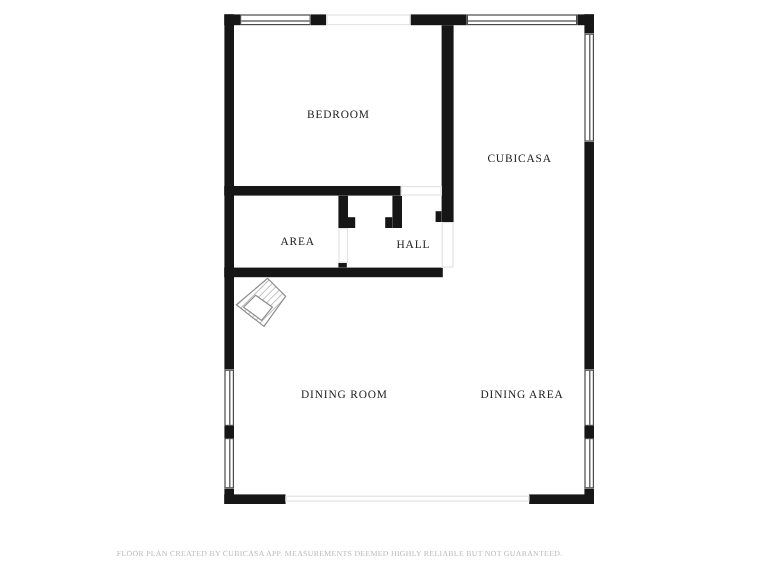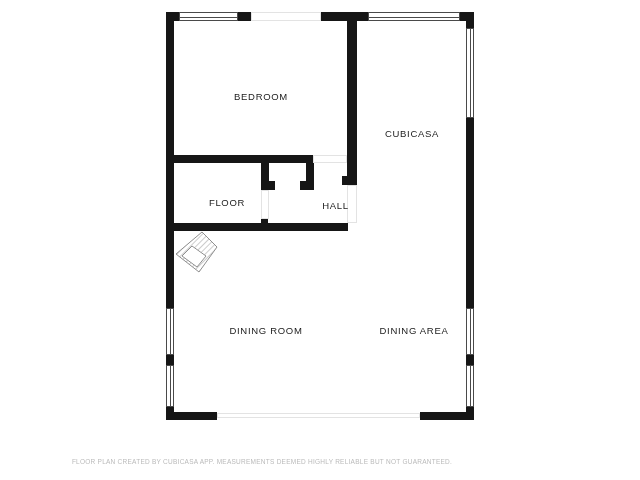--- a/index.html
+++ b/index.html
@@ -1,18 +1,19 @@
 <!DOCTYPE html>
 <html><head>
 <meta charset="utf-8">
 <style>
   html,body{margin:0;padding:0;background:#fff;}
   .canvas{
     position:relative;width:524px;height:480px;background:#fff;overflow:hidden;
-    font-family:Liberation Sans, sans-serif;
+    font-family:Liberation Serif, serif;
+    margin-left:21px;
   }
   .wall{position:absolute;background:#161616;}
   .window{position:absolute;background:#fff;border:1px solid #4a4a4a;box-sizing:border-box;}
   .window .mullion{position:absolute;background:#4a4a4a;}
   .window.h .mullion{left:0;right:0;top:50%;height:1px;}
   .window.v .mullion{top:0;bottom:0;left:50%;width:1px;}
   .opening{position:absolute;background:#fff;border:1px solid #e3e3e3;box-sizing:border-box;}
   .room-label{
     position:absolute;transform:translate(-50%,-50%);
     font-size:9.5px;letter-spacing:.7px;color:#212121;white-space:nowrap;
@@ -78,22 +79,22 @@
       <div class="window v" style="border-color: rgb(74, 74, 74); left: 466px; top: 308px; width: 8px; height: 47px;">
         <div class="mullion" style="background: rgb(74, 74, 74);"></div>
       </div>
       <div class="window v" style="border-color: rgb(74, 74, 74); left: 466px; top: 365px; width: 8px; height: 42px;">
         <div class="mullion" style="background: rgb(74, 74, 74);"></div>
       </div>
     </div>
   <div id="labels-layer">
       <div class="room-label" style="left: 261px; top: 96px; color: rgb(33, 33, 33);">BEDROOM</div>
       <div class="room-label" style="left: 412px; top: 133px; color: rgb(33, 33, 33);">CUBICASA</div>
-      <div class="room-label" style="left: 227px; top: 202px; color: rgb(33, 33, 33);">FLOOR</div>
-      <div class="room-label" style="left: 328px; top: 205px; color: rgb(33, 33, 33); padding-left: 15px;">HALL</div>
+      <div class="room-label" style="left: 227px; top: 202px; color: rgb(33, 33, 33);">AREA</div>
+      <div class="room-label" style="left: 316px; top: 205px; color: rgb(33, 33, 33); padding-left: 15px;">HALL</div>
       <div class="room-label" style="left: 266px; top: 330px; color: rgb(33, 33, 33);">DINING ROOM</div>
       <div class="room-label" style="left: 414px; top: 330px; color: rgb(33, 33, 33);">DINING AREA</div>
     </div>
 
   <svg id="compass" class="compass" width="46" height="46" viewBox="0 0 46 46" style="left: 173px; top: 229px;">
     <defs>
       <pattern id="hatch" patternUnits="userSpaceOnUse" width="4" height="4" patternTransform="rotate(45)">
         <rect width="4" height="4" fill="#ffffff"></rect>
         <line x1="0" y1="0" x2="0" y2="4" stroke="#9a9a9a" stroke-width="1"></line>
       </pattern>

